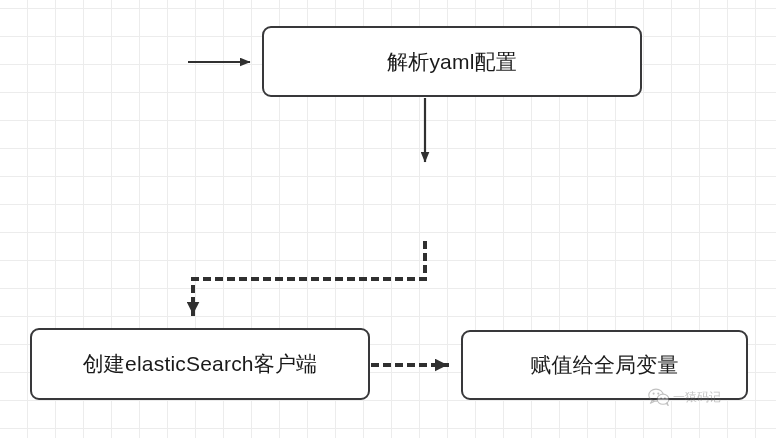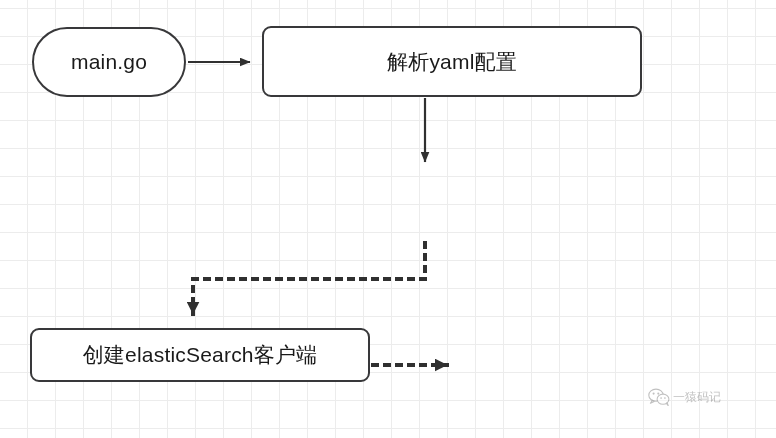--- a/index.html
+++ b/index.html
@@ -49,21 +49,21 @@
   }
   #node-parse-yaml {
     left: 262px; top: 26px; width: 380px; height: 71px;
     font-size: 21px;
   }
   #node-init-es {
     left: 262px; top: 173px; width: 331px; height: 69px;
     font-size: 21px;
   }
   #node-create-client {
-    left: 30px; top: 328px; width: 340px; height: 54px;
+    left: 30px; top: 328px; width: 340px; height: 72px;
     font-size: 21px;
   }
   #node-assign-global {
     left: 461px; top: 330px; width: 287px; height: 70px;
     font-size: 21px;
   }
 
   #watermark {
     position: absolute;
     left: 648px;
@@ -101,33 +101,33 @@
 
     <path d="M 188 62 L 250 62" fill="none" stroke="#303030" stroke-width="2.2" marker-end="url(#arrow-solid)"></path>
 
     <path d="M 425 98 L 425 162" fill="none" stroke="#303030" stroke-width="2.2" marker-end="url(#arrow-solid)"></path>
 
     <path d="M 425 243 L 425 279 L 193 279 L 193 314" fill="none" stroke="#303030" stroke-width="4" stroke-dasharray="4 8" stroke-linecap="square" marker-end="url(#arrow-dotted)"></path>
 
     <path d="M 373 365 L 447 365" fill="none" stroke="#303030" stroke-width="4" stroke-dasharray="4 8" stroke-linecap="square" marker-end="url(#arrow-dotted)"></path>
   </svg>
 
-  <div class="node node-pill" id="node-main-go">
-    <span>main.go</span>
-  </div>
 
   <div class="node node-rect" id="node-parse-yaml">
     <span>解析yaml配置</span>
   </div>
 
 
   <div class="node node-rect" id="node-create-client">
     <span>创建elasticSearch客户端</span>
   </div>
 
+  <div class="node node-rect" id="node-assign-global">
+    <span>赋值给全局变量</span>
+  </div>
 
   <div id="watermark">
     <svg class="wm-logo" width="22" height="18" viewBox="0 0 22 18" xmlns="http://www.w3.org/2000/svg">
       <ellipse cx="8" cy="7.2" rx="7.2" ry="6.1" fill="none" stroke="#6b6b6b" stroke-width="1.1"></ellipse>
       <path d="M4.4 12.2 L2.4 15.2 L6.2 13.4 Z" fill="none" stroke="#6b6b6b" stroke-width="1.1" stroke-linejoin="round"></path>
       <circle cx="5.6" cy="5.6" r="1.05" fill="#6b6b6b"></circle>
       <circle cx="10.3" cy="5.6" r="1.05" fill="#6b6b6b"></circle>
       <ellipse cx="15" cy="11.2" rx="5.9" ry="5.1" fill="#ffffff" stroke="#6b6b6b" stroke-width="1.1"></ellipse>
       <path d="M18.4 15.3 L20.2 17.6 L19.2 14.6 Z" fill="none" stroke="#6b6b6b" stroke-width="1.1" stroke-linejoin="round"></path>
       <circle cx="13.1" cy="10" r="0.85" fill="#6b6b6b"></circle>

